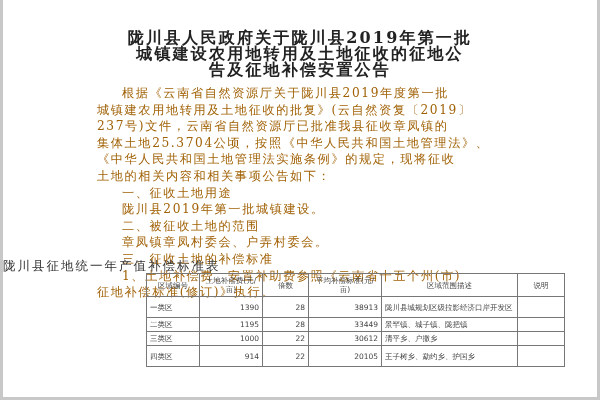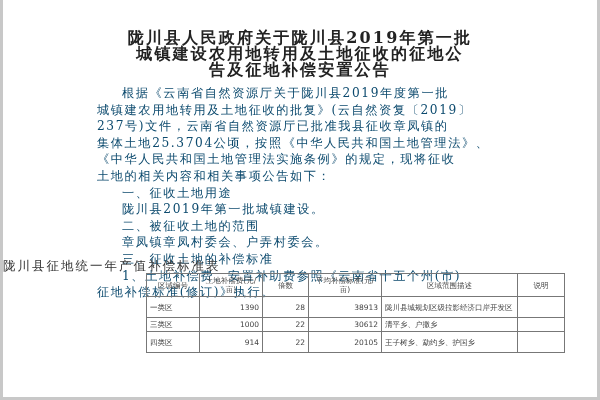--- a/index.html
+++ b/index.html
@@ -14,21 +14,21 @@
     background:#ffffff;
   }
   .title {
     position:absolute; left:0; top:30px; width:594px;
     text-align:center; font-weight:bold; font-size:16px; line-height:16px;
     letter-spacing:2.2px; color:#222;
   }
   .title div { height:16px; }
   .body {
     position:absolute; left:94px; top:85px; width:416px;
-    font-size:12.2px; line-height:16.6px; letter-spacing:1.6px; color:#0c4a6e;
+    font-size:12.2px; line-height:16.6px; letter-spacing:1.6px; color:#a16207;
   }
   .body p { margin:0; white-space:nowrap; overflow:hidden; }
   .indent { padding-left:25px; }
   .tcap {
     position:absolute; left:0; top:258px; width:518px; 
     font-size:12.5px; letter-spacing:2px; color:#333;
   }
   table {
     position:absolute; left:95px; top:273px;
     border-collapse:collapse;
@@ -86,20 +86,28 @@
     <tbody>
       <tr>
         <td class="tall">一类区</td>
         <td class="num">1390</td>
         <td class="num">28</td>
         <td class="num">38913</td>
         <td>陇川县城规划区级拉影经济口岸开发区</td>
         <td></td>
       </tr>
       <tr>
+        <td class="r">二类区</td>
+        <td class="num">1195</td>
+        <td class="num">28</td>
+        <td class="num">33449</td>
+        <td>景罕镇、城子镇、陇把镇</td>
+        <td></td>
+      </tr>
+      <tr>
         <td class="r">三类区</td>
         <td class="num">1000</td>
         <td class="num">22</td>
         <td class="num">30612</td>
         <td>清平乡、户撒乡</td>
         <td></td>
       </tr>
       <tr>
         <td class="tall">四类区</td>
         <td class="num">914</td>

